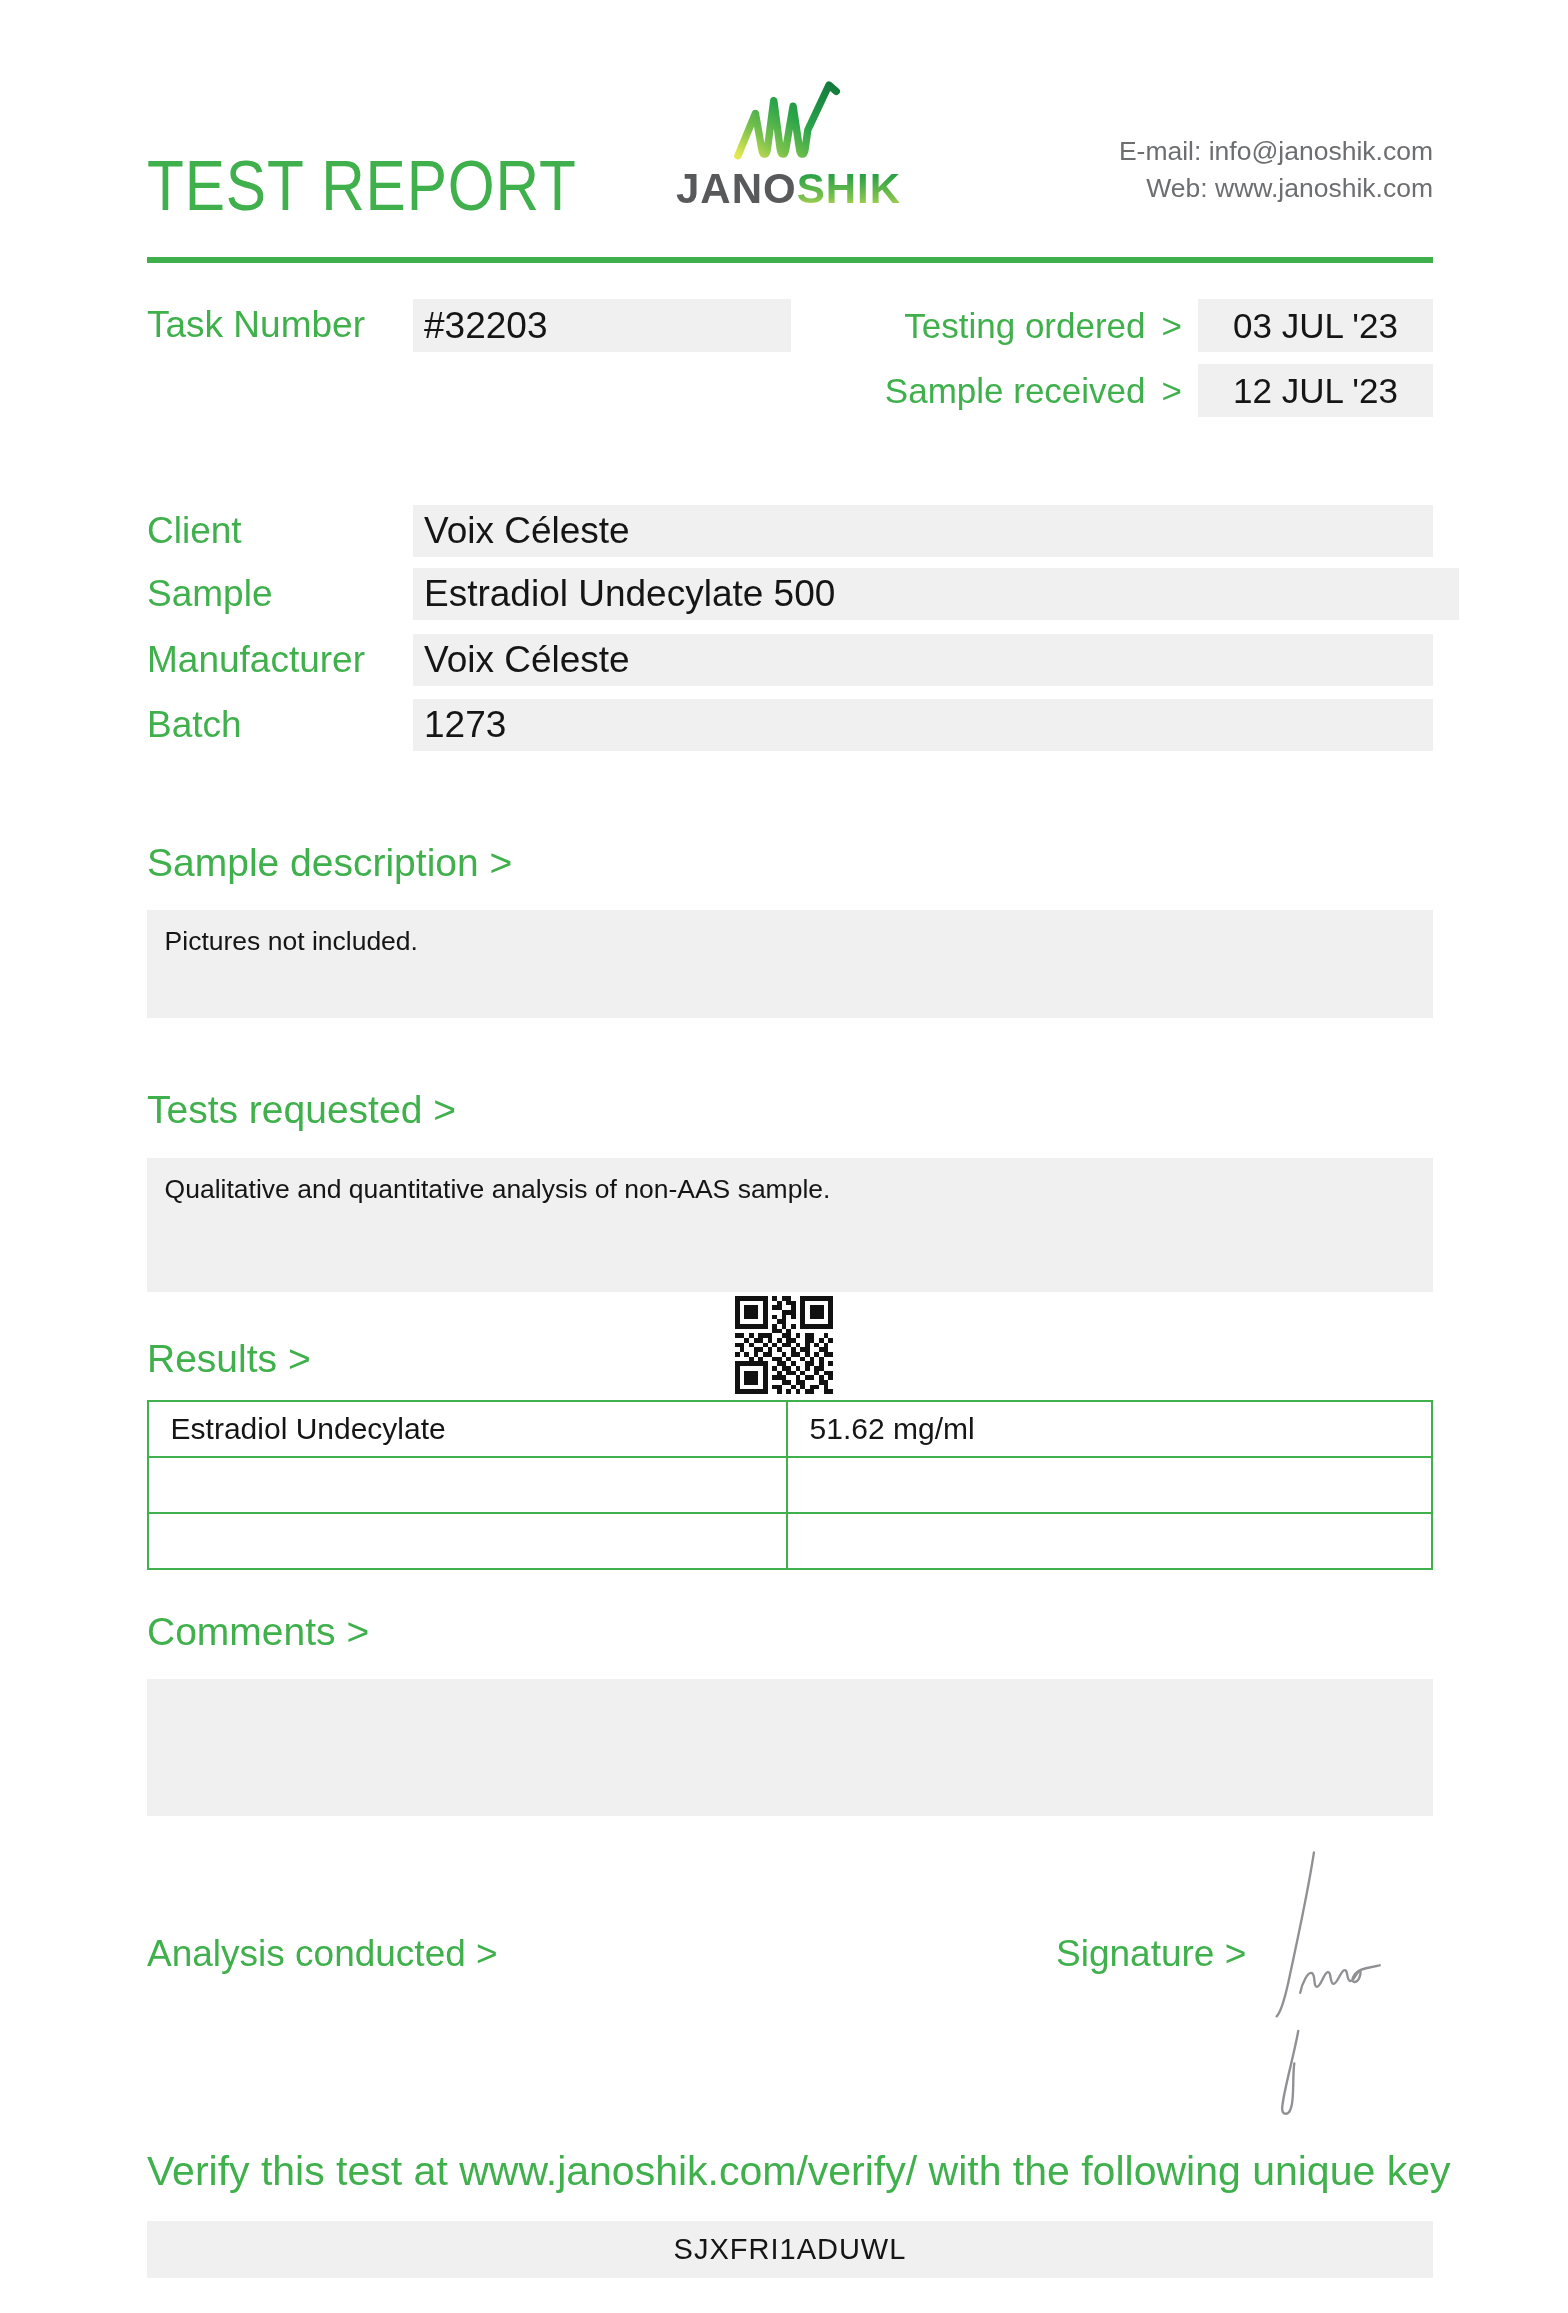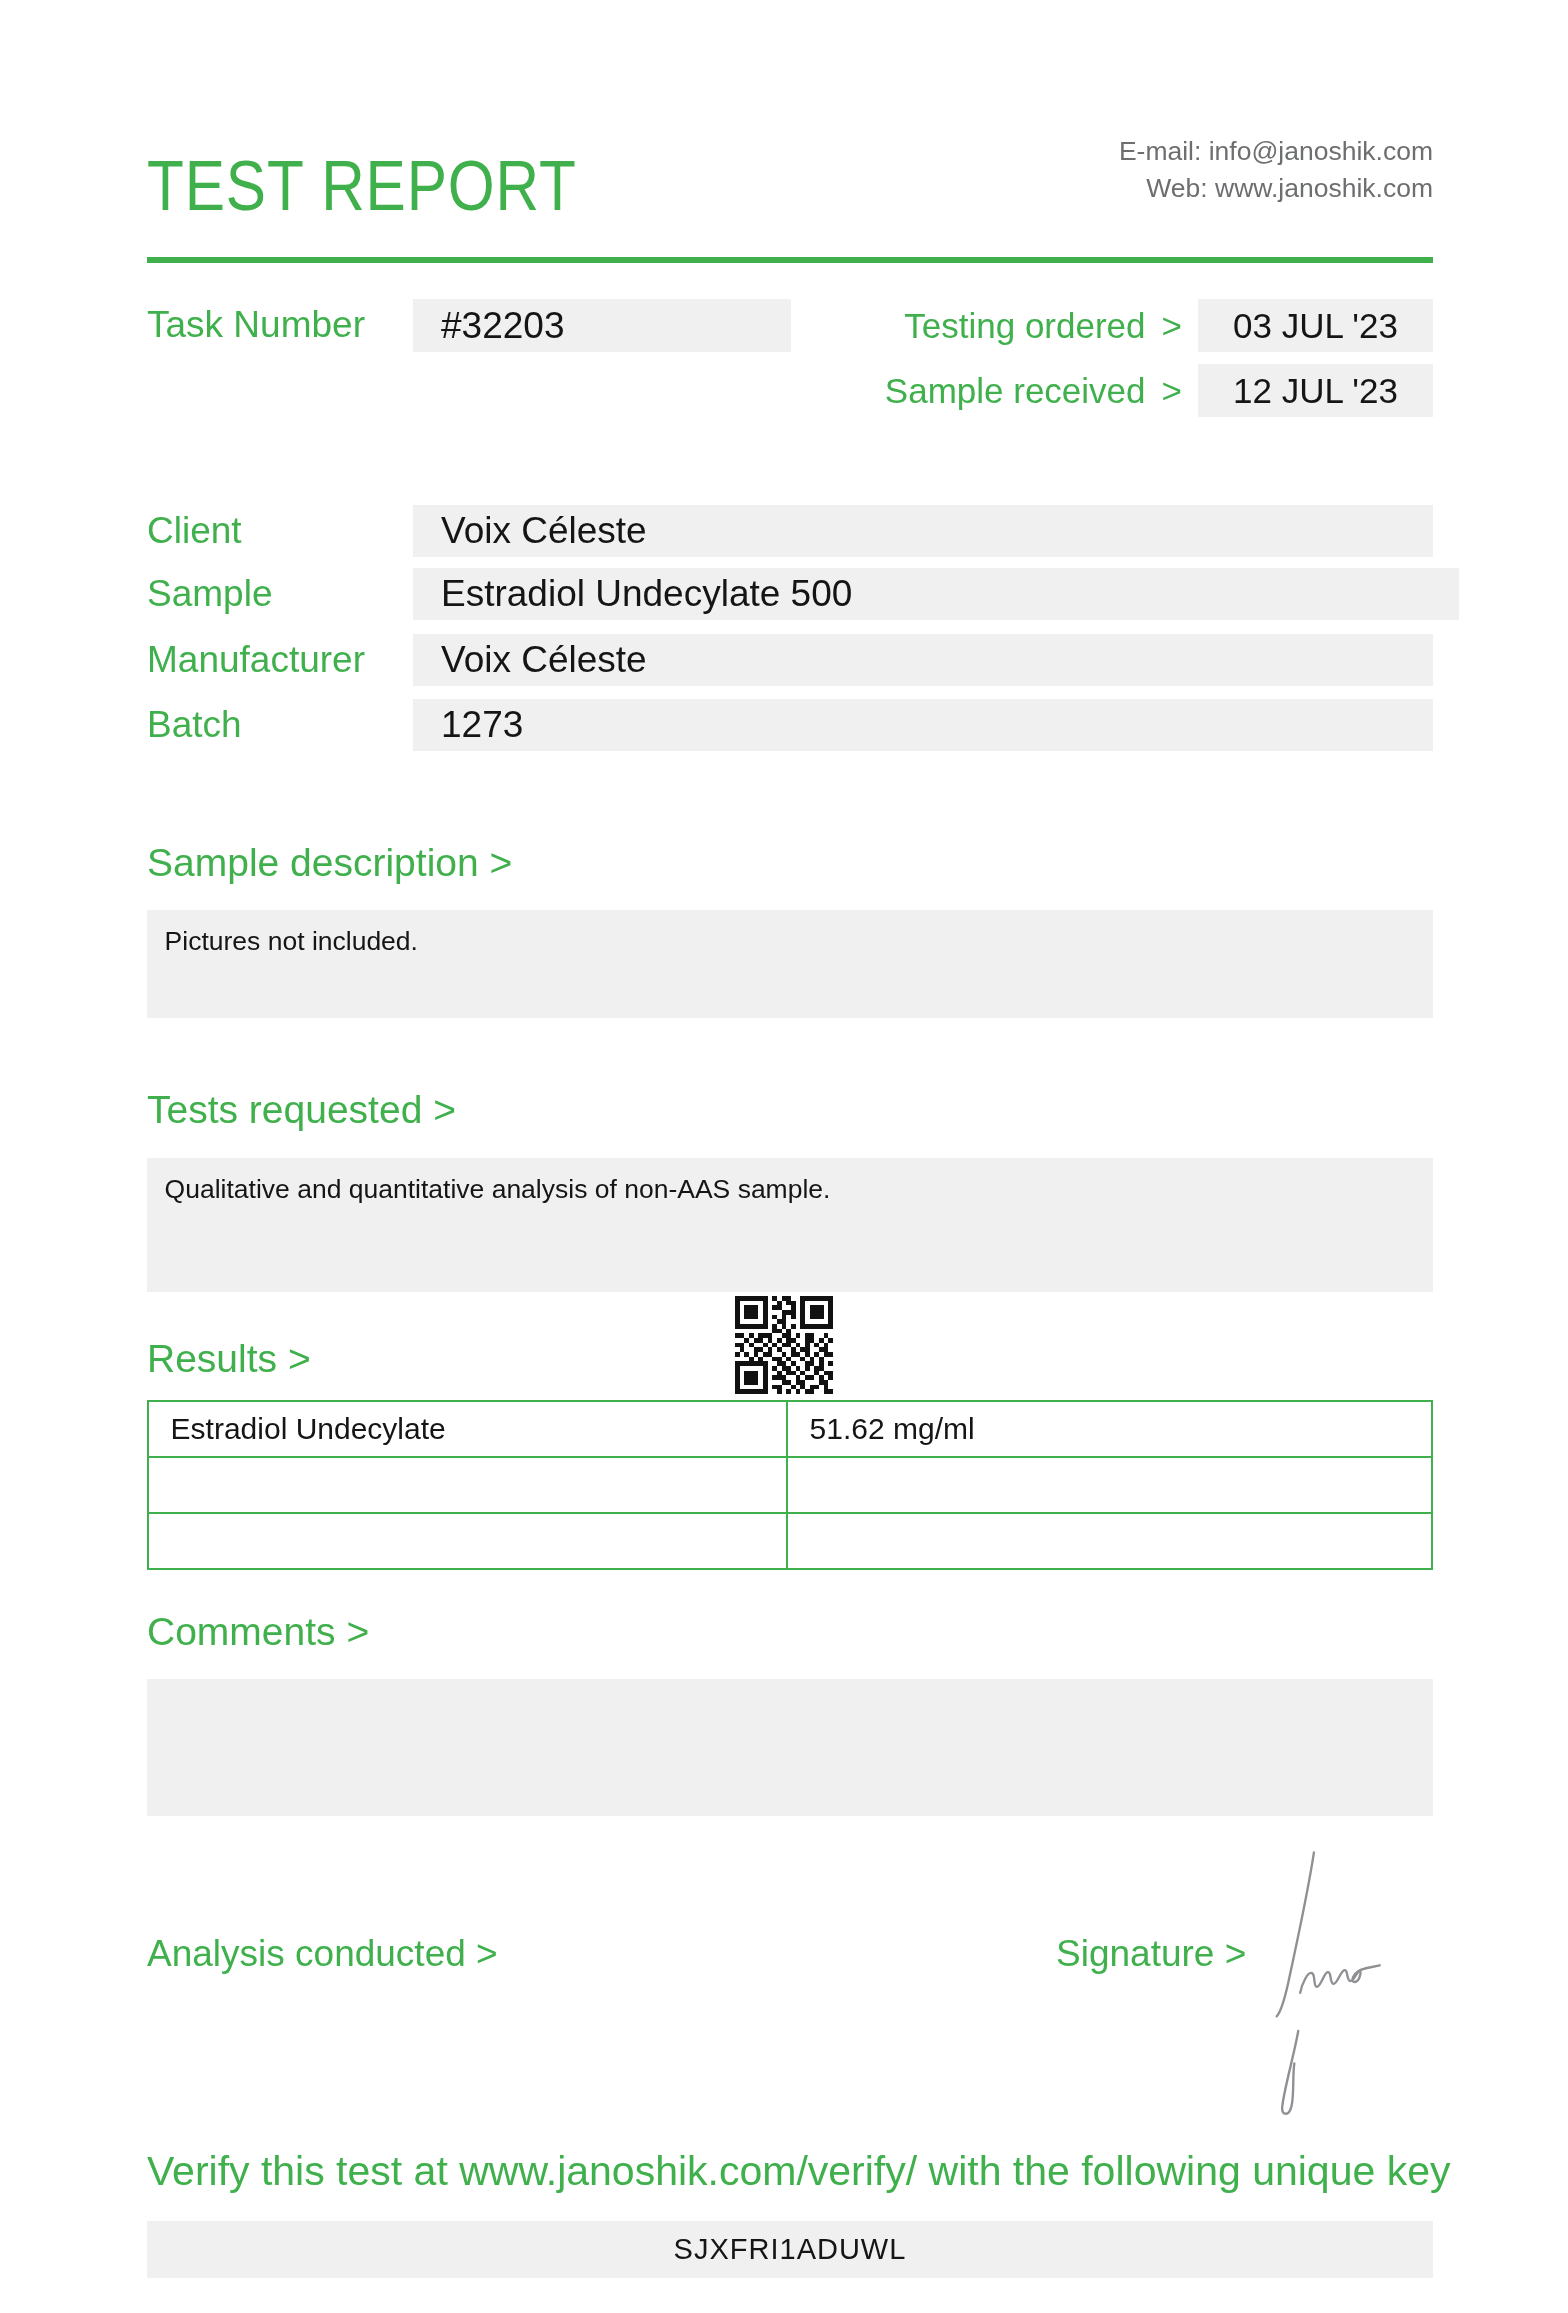--- a/index.html
+++ b/index.html
@@ -41,21 +41,21 @@
     position:absolute;right:135px;top:133px;
     text-align:right;color:var(--text-gray);
     font-size:26.5px;line-height:37px;white-space:nowrap;
   }
   .rule{position:absolute;left:147px;top:257px;width:1286px;height:5.9px;background:var(--green);}
 
   .row-label{position:absolute;left:147px;color:var(--green);font-size:37px;white-space:nowrap;}
   .value-box{
     position:absolute;background:var(--gray-box);
     font-size:37px;color:var(--ink);
-    display:flex;align-items:center;padding-left:28px;white-space:nowrap;
+    display:flex;align-items:center;padding-left:11px;white-space:nowrap;
   }
   .date-row{
     position:absolute;right:135px;display:flex;align-items:center;gap:16px;height:53px;
   }
   .date-row .dlabel{color:var(--green);font-size:35px;white-space:nowrap;}
   .date-row .darrow{color:var(--green);font-size:35px;}
   .date-box{
     width:235px;height:53px;background:var(--gray-box);
     display:flex;align-items:center;justify-content:center;
     font-size:35px;white-space:nowrap;
@@ -103,20 +103,36 @@
     font-size:29px;letter-spacing:1px;
   }
 </style>
 </head>
 <body>
 
 <div class="page">
 
   <div class="title">TEST REPORT</div>
 
+  <div class="logo">
+    <svg width="125" height="92" viewBox="0 0 130 100">
+      <defs>
+        <linearGradient id="logoGrad" x1="0" y1="1" x2="1" y2="0">
+          <stop offset="0" stop-color="#e3e84f"></stop>
+          <stop offset="0.25" stop-color="#7cc24d"></stop>
+          <stop offset="0.55" stop-color="#2ba54a"></stop>
+          <stop offset="1" stop-color="#127a3d"></stop>
+        </linearGradient>
+      </defs>
+      <path d="M10,90 L29,44 L36,83 C37,90 41,90 42,83 L49,30 L56,83 C57,90 61,90 62,83 L70,36 L77,83 C78,90 82,90 83,83 L86,62 L109,13 L117,20" fill="none" stroke="url(#logoGrad)" stroke-width="8" stroke-linecap="round" stroke-linejoin="round"></path>
+    </svg>
+    <div class="logo-text">
+      <span class="jano">JANO</span><span class="shik">SHIK</span>
+    </div>
+  </div>
 
   <div class="contact">
     <div>E-mail: info@janoshik.com</div>
     <div>Web: www.janoshik.com</div>
   </div>
 
   <div class="rule"></div>
 
   <div class="row-label" style="top:304px">Task Number</div>
   <div class="value-box" style="left:413px;top:299px;width:378px;height:53px">

